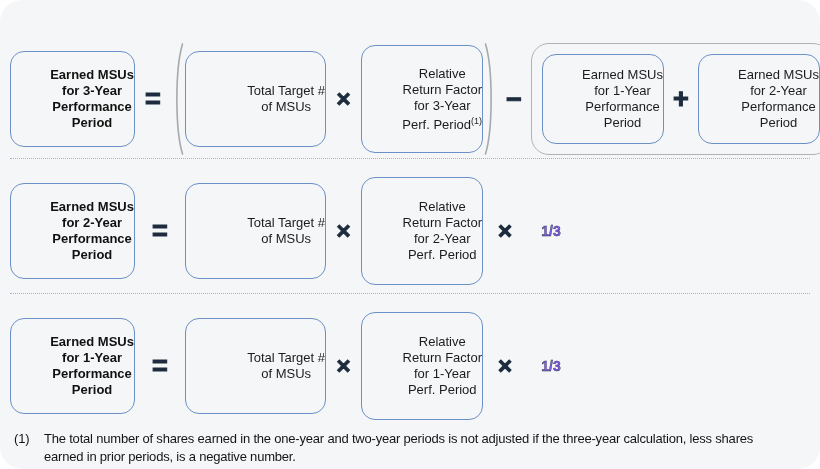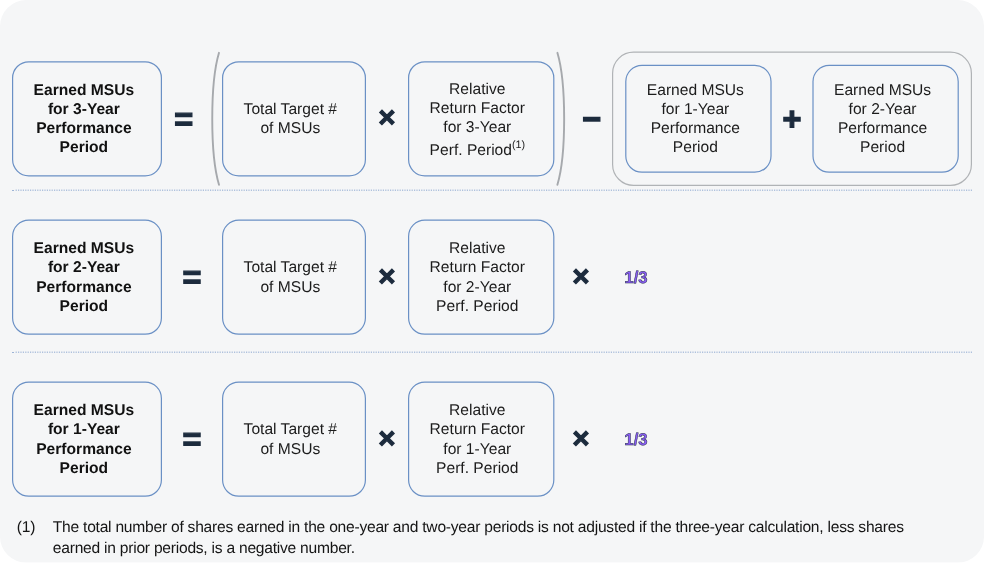--- a/index.html
+++ b/index.html
@@ -12,28 +12,28 @@
   }
   .formula-row {
     position:absolute; left:0; right:0; display:flex; align-items:center;
   }
   #row-3yr { top:40px;  height:118px; }
   #row-2yr { top:172px; height:118px; }
   #row-1yr { top:307px; height:118px; }
 
   .box {
     box-sizing:border-box; border:1.5px solid #6a90c5; border-radius:14px;
-    display:flex; flex-direction:column; align-items:flex-start; justify-content:center;
+    display:flex; flex-direction:column; align-items:flex-end; justify-content:center;
     text-align:center; font-size:13px; line-height:16px; color:#1c1c1c;
-    background:transparent; flex:none;padding-left:17px;
+    background:transparent; flex:none;
   }
   .box-text { white-space:pre-line; }
   .box-result { width:125px; height:96px; font-weight:bold; margin-left:10px; color:#111; }
-  .box-term   { width:120px; height:96px; }
-  .box-factor { width:122px; height:96px; }
+  .box-term   { width:141px; height:96px; }
+  .box-factor { width:122px; height:108px; }
   .factor-last { margin-top:3px; }
   .factor-last sup { font-size:9px; line-height:0; vertical-align:super; }
 
   .cell { display:flex; align-items:center; justify-content:center; flex:none; }
   .cell-eq   { width:50px; }
   .cell-eq-1 { width:36px; }
   .cell-times{ width:35px; }
   .cell-times2{ width:44px; }
   .cell-minus{ width:34px; }
   .cell-plus { width:34px; }

